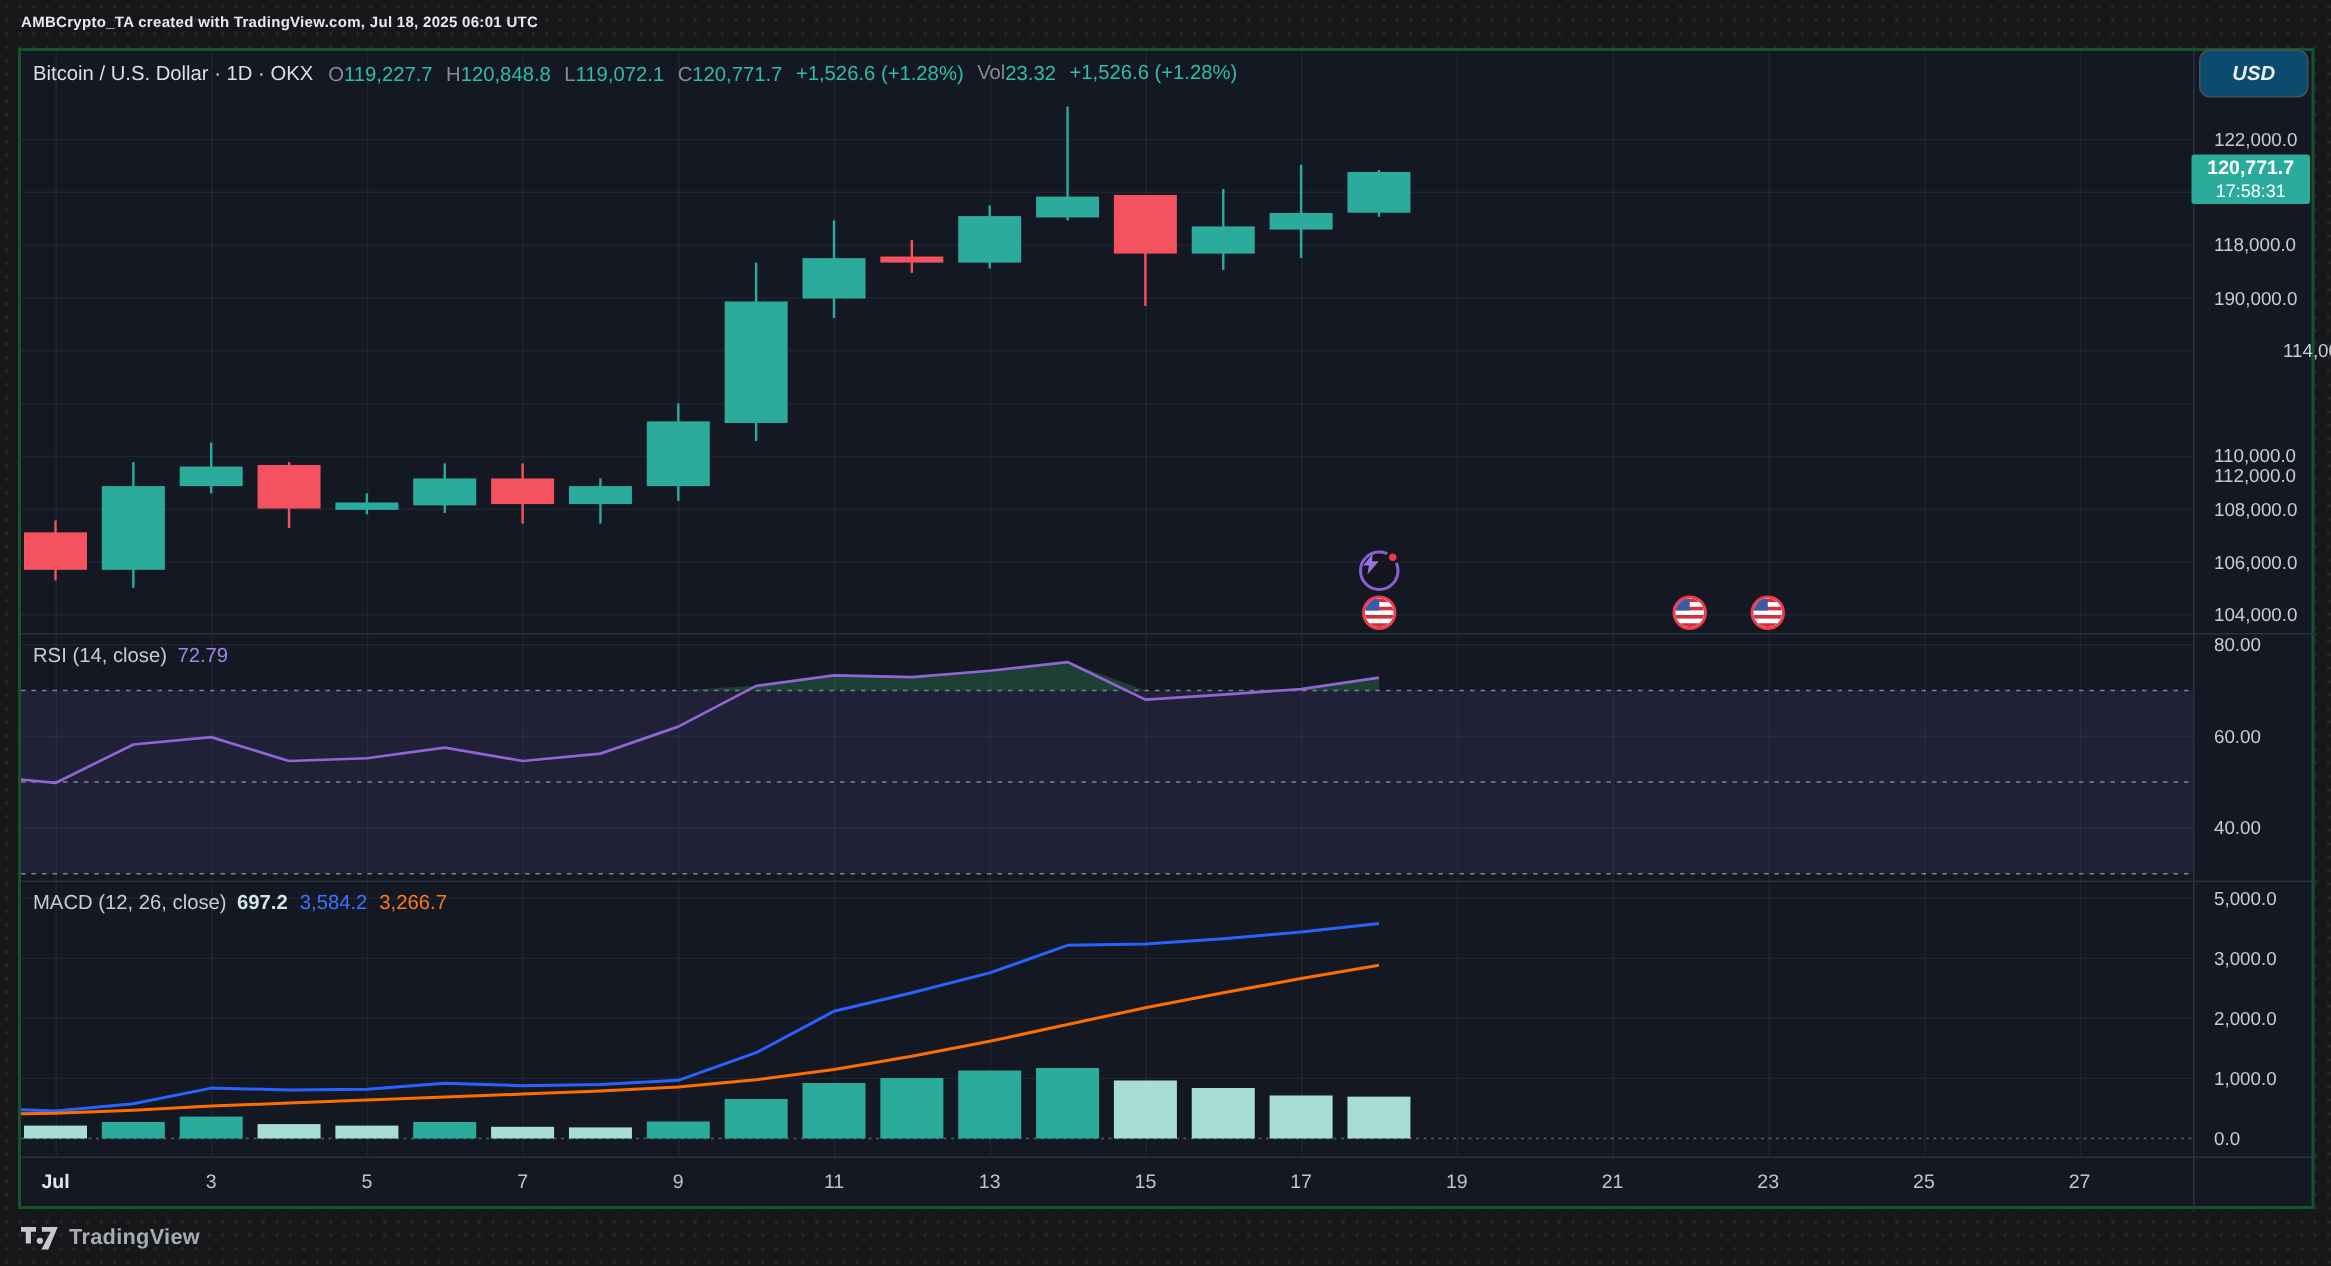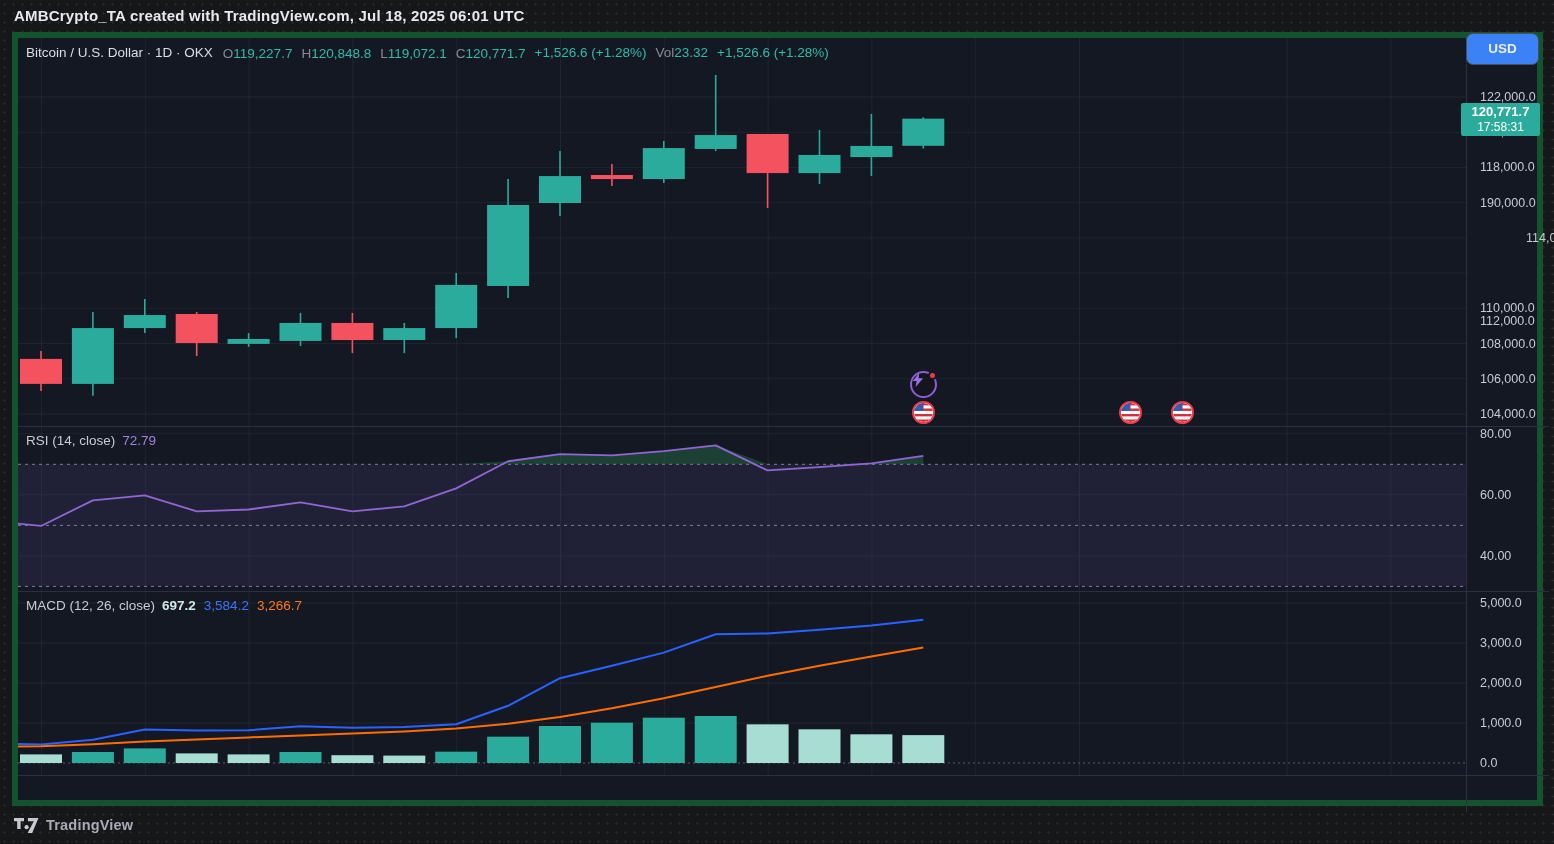--- a/index.html
+++ b/index.html
@@ -4,43 +4,43 @@
 <style>
   html,body{margin:0;padding:0;background:#161719;}
   body{
     position:relative;width:1554px;height:844px;overflow:hidden;
     font-family:"Liberation Sans",sans-serif;
     background-color:#161719;
     background-image:radial-gradient(circle,#26272b 1px,transparent 1.2px);
     background-size:9px 9px;
   }
   .watermark-bar{position:absolute;left:0;top:0;width:100%;height:32px;}
-  .watermark-text{position:absolute;left:14px;top:0;line-height:32px;font-size:15px;font-weight:600;color:#e8e9ee;letter-spacing:.2px;}
-  .chart-container{position:absolute;left:12px;top:32px;width:1531px;height:774px;background:#141823;border:6px solid #14532d;box-sizing:border-box;}
+  .watermark-text{position:absolute;left:14px;top:0;line-height:32px;font-size:10px;font-weight:600;color:#e8e9ee;letter-spacing:.2px;}
+  .chart-container{position:absolute;left:12px;top:32px;width:1531px;height:774px;background:#141823;border:2px solid #14532d;box-sizing:border-box;}
   .plot-area{position:absolute;left:0;top:0;width:1448px;height:737px;}
   .plot-area svg{position:absolute;left:0;top:0;}
   .legend-row{position:absolute;left:8px;top:6px;height:20px;white-space:nowrap;font-size:13.5px;z-index:6;}
   .legend-row span{vertical-align:middle;}
   .sym{color:#dcdee6;margin-right:10px;}
   .ohlc-item{margin-right:9px;}
   .lbl-gray{color:#868a96;}
   .val-teal{color:#2ebda9;}
   .pane-title{position:absolute;left:8px;font-size:13.5px;white-space:nowrap;z-index:6;color:#c8cbd4;}
   .pane-title .v{margin-left:7px;}
   .rsi-val{color:#a182e0;}
   .macd-hist-val{color:#b2dfdb;margin-left:9px;}
   .macd-line-val{color:#3d74ff;margin-left:8px;}
   .macd-sig-val{color:#ff7918;margin-left:8px;}
   .separator{position:absolute;left:0;width:1531px;height:1px;background:#2b3040;z-index:4;}
   .axis-col{position:absolute;left:1448px;top:0;width:82px;height:774px;border-left:1px solid #2b3040;z-index:5;}
   .axis-label{position:absolute;left:13px;transform:translateY(-50%);font-size:12.5px;color:#c6cad3;white-space:nowrap;}
   .time-axis{position:absolute;left:0;top:737px;width:1448px;height:37px;z-index:5;}
   .time-label{position:absolute;top:9px;width:44px;margin-left:-22px;text-align:center;font-size:13px;color:#bfc3cc;}
   .time-label.month{color:#e6e8ee;font-weight:600;}
-  .usd-button{position:absolute;left:1466px;top:33px;width:71px;height:30px;background:#3b82f6;border:1px solid #4a4e59;border-radius:7px;color:#eceef2;font-size:13.5px;font-weight:600;text-align:center;line-height:30px;z-index:30;cursor:pointer;}
+  .usd-button{position:absolute;left:1466px;top:33px;width:71px;height:30px;background:#0c4a6e;border:1px solid #4a4e59;border-radius:7px;color:#eceef2;font-size:13.5px;font-weight:600;text-align:center;line-height:30px;z-index:30;cursor:pointer;font-style:italic;}
   .price-badge{position:absolute;left:1461px;width:79px;height:33px;border-radius:2px;color:#fff;text-align:center;z-index:25;padding-top:1px;box-sizing:border-box;}
   .price-badge .p{font-size:13px;font-weight:700;line-height:16px;}
   .price-badge .t{font-size:12px;line-height:14px;}
   .footer-bar{position:absolute;left:0;top:806px;width:100%;height:38px;}
   .brand{position:absolute;left:14px;top:7px;height:24px;display:flex;align-items:center;color:#a8abb5;font-size:14.5px;font-weight:700;letter-spacing:.2px;}
   .brand svg{margin-right:7px;}
   .event-icon{position:absolute;border-radius:50%;box-sizing:border-box;z-index:8;}
   .ev-flash{width:27px;height:27px;border:2px solid #8a5fd6;background:#14151d;display:flex;align-items:center;justify-content:center;}
   .ev-flash .dot{position:absolute;right:-2px;top:-2px;width:9px;height:9px;border-radius:50%;background:#f23645;border:2px solid #141823;box-sizing:border-box;}
   .ev-flag{width:23px;height:23px;border:2px solid #ef3b4a;background:#fff;overflow:hidden;display:flex;align-items:center;justify-content:center;}
@@ -226,20 +226,36 @@
       <div class="axis-label" style="top: 376.013px;">104,000.0</div>
       <div class="axis-label" style="top: 395.77px;">80.00</div>
       <div class="axis-label" style="top: 456.83px;">60.00</div>
       <div class="axis-label" style="top: 517.89px;">40.00</div>
       <div class="axis-label" style="top: 565px;">5,000.0</div>
       <div class="axis-label" style="top: 605px;">3,000.0</div>
       <div class="axis-label" style="top: 645px;">2,000.0</div>
       <div class="axis-label" style="top: 685px;">1,000.0</div>
       <div class="axis-label" style="top: 725px;">0.0</div>
     </div>
+  <div class="time-axis" id="time-axis">
+      <div class="time-label month" style="left: 23px;">Jul</div>
+      <div class="time-label" style="left: 126.8px;">3</div>
+      <div class="time-label" style="left: 230.6px;">5</div>
+      <div class="time-label" style="left: 334.4px;">7</div>
+      <div class="time-label" style="left: 438.2px;">9</div>
+      <div class="time-label" style="left: 542px;">11</div>
+      <div class="time-label" style="left: 645.8px;">13</div>
+      <div class="time-label" style="left: 749.6px;">15</div>
+      <div class="time-label" style="left: 853.4px;">17</div>
+      <div class="time-label" style="left: 957.2px;">19</div>
+      <div class="time-label" style="left: 1061px;">21</div>
+      <div class="time-label" style="left: 1164.8px;">23</div>
+      <div class="time-label" style="left: 1268.6px;">25</div>
+      <div class="time-label" style="left: 1372.4px;">27</div>
+    </div>
 </div>
 
 <div class="usd-button">USD</div>
 
 <div class="price-badge" id="price-badge" style="top: 103px; background: rgb(42, 171, 156);">
   <div class="p">120,771.7</div>
   <div class="t">17:58:31</div>
 </div>
 
 <div class="footer-bar">

